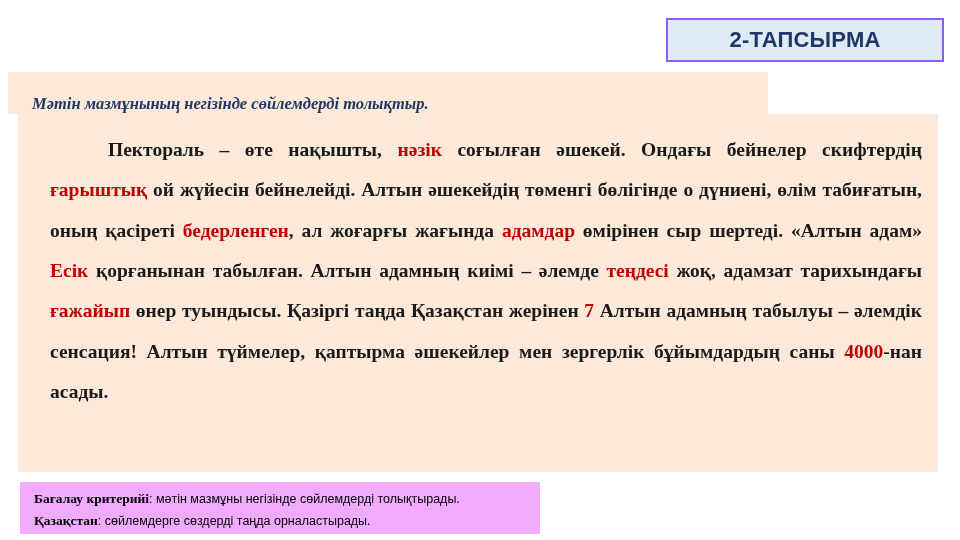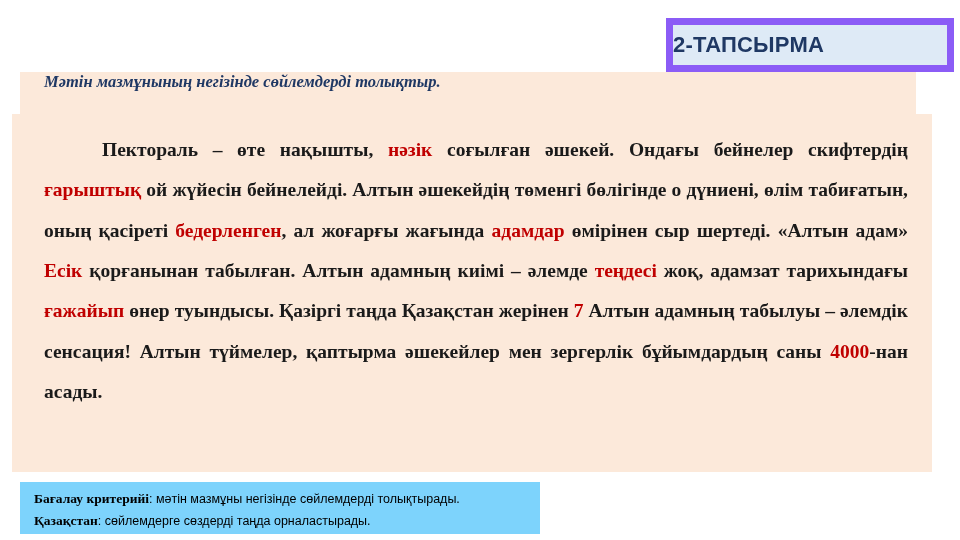--- a/index.html
+++ b/index.html
@@ -20,63 +20,63 @@
   }
 
   
   .title-badge {
     position: absolute;
     left: 666px;
     top: 18px;
     width: 274px;
     height: 40px;
     background: #deeaf6;
-    border: 7px solid #8b5cf6;
+    border: 2px solid #8b5cf6;
     display: flex;
     align-items: center;
-    justify-content: flex-start;
+    justify-content: center;
   }
   .title-badge .title-text {
     font-family: "Liberation Sans", sans-serif;
     font-weight: bold;
     font-size: 22px;
     color: #1f3864;
     letter-spacing: 0.2px;
   }
 
   
   .instruction-bar {
     position: absolute;
-    left: 20px;
+    left: 8px;
     top: 72px;
-    width: 896px;
+    width: 760px;
     height: 42px;
     background: #fce9da;
     display: flex;
-    align-items: flex-start;
+    align-items: flex-end;
   }
   .instruction-bar .instruction-text {
     font-family: "Liberation Serif", serif;
     font-weight: bold;
     font-style: italic;
     font-size: 16.5px;
     color: #1f3864;
     padding-left: 24px;
   }
 
   
   .text-block {
     position: absolute;
-    left: 12px;
+    left: 18px;
     top: 114px;
     width: 920px;
     height: 358px;
     background: #fce9da;
     box-sizing: border-box;
-    padding: 16px 24px 10px 32px;
+    padding: 16px 16px 10px 32px;
   }
   .paragraph {
     font-family: "Liberation Serif", serif;
     font-weight: bold;
     font-size: 19.5px;
     color: #1a1a1a;
     text-align: justify;
     text-align-last: left;
     line-height: 2.07;
     text-indent: 58px;
@@ -86,21 +86,21 @@
     color: #c00000;
   }
 
   
   .criteria-box {
     position: absolute;
     left: 20px;
     top: 482px;
     width: 520px;
     height: 52px;
-    background: #7dd3fc;
+    background: #f0abfc;
     box-sizing: border-box;
     padding: 6px 10px 6px 14px;
   }
   .criteria-line {
     font-family: "Liberation Sans", sans-serif;
     font-size: 12.5px;
     color: #000000;
     line-height: 1.65;
     white-space: nowrap;
   }

